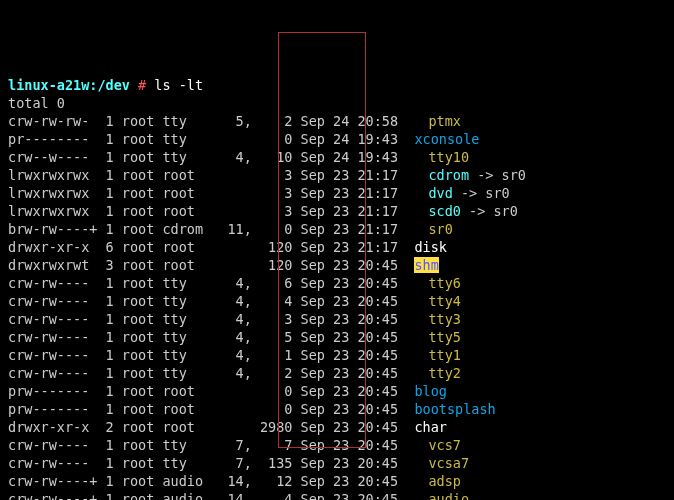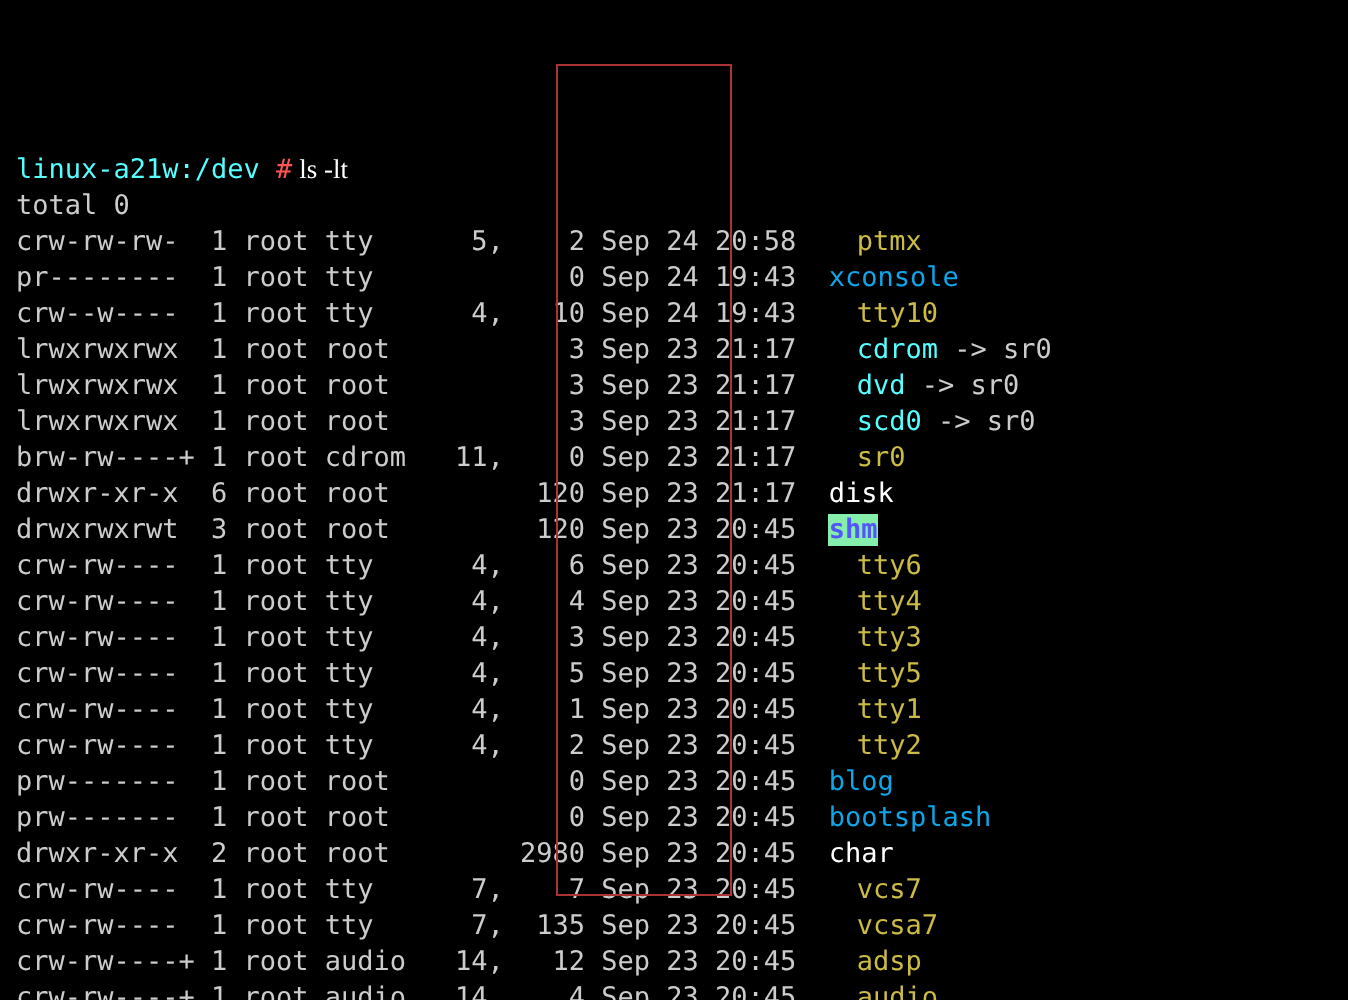--- a/index.html
+++ b/index.html
@@ -9,28 +9,28 @@
     color: #ccc;
     font-family: "Lucida Console", Monaco, monospace;
     font-size: 13.5px;
     line-height: 18px;
     white-space: pre;
     width: 674px;
     height: 500px;
     box-sizing: border-box;
     overflow: hidden;
   }
-  .prompt-host { color: #55ffff; }
+  .prompt-host { color: #55ffff; font-weight: bold; }
   .prompt-hash { color: #ff5555; }
-  .cmd        { color: #fff; font-family: Liberation Serif, serif; }
+  .cmd        { color: #fff; }
   .dir        { color: #ffffff; }
   .sym        { color: #55ffff; margin-left: 14px; }
   .dev        { color: #ccbb44; margin-left: 14px; }
   .fifo       { color: #0ea5e9; }
-  .sticky     { background: #86efac; color: #5555ff; font-weight: bold; }
+  .sticky     { background: #fde047; color: #5555ff; }
   .box {
     position: absolute;
     border: 1px solid #aa3333;
     pointer-events: none;
     z-index: 1;
   }
   #listing { position: relative; }
 </style>
 </head>
 <body>

